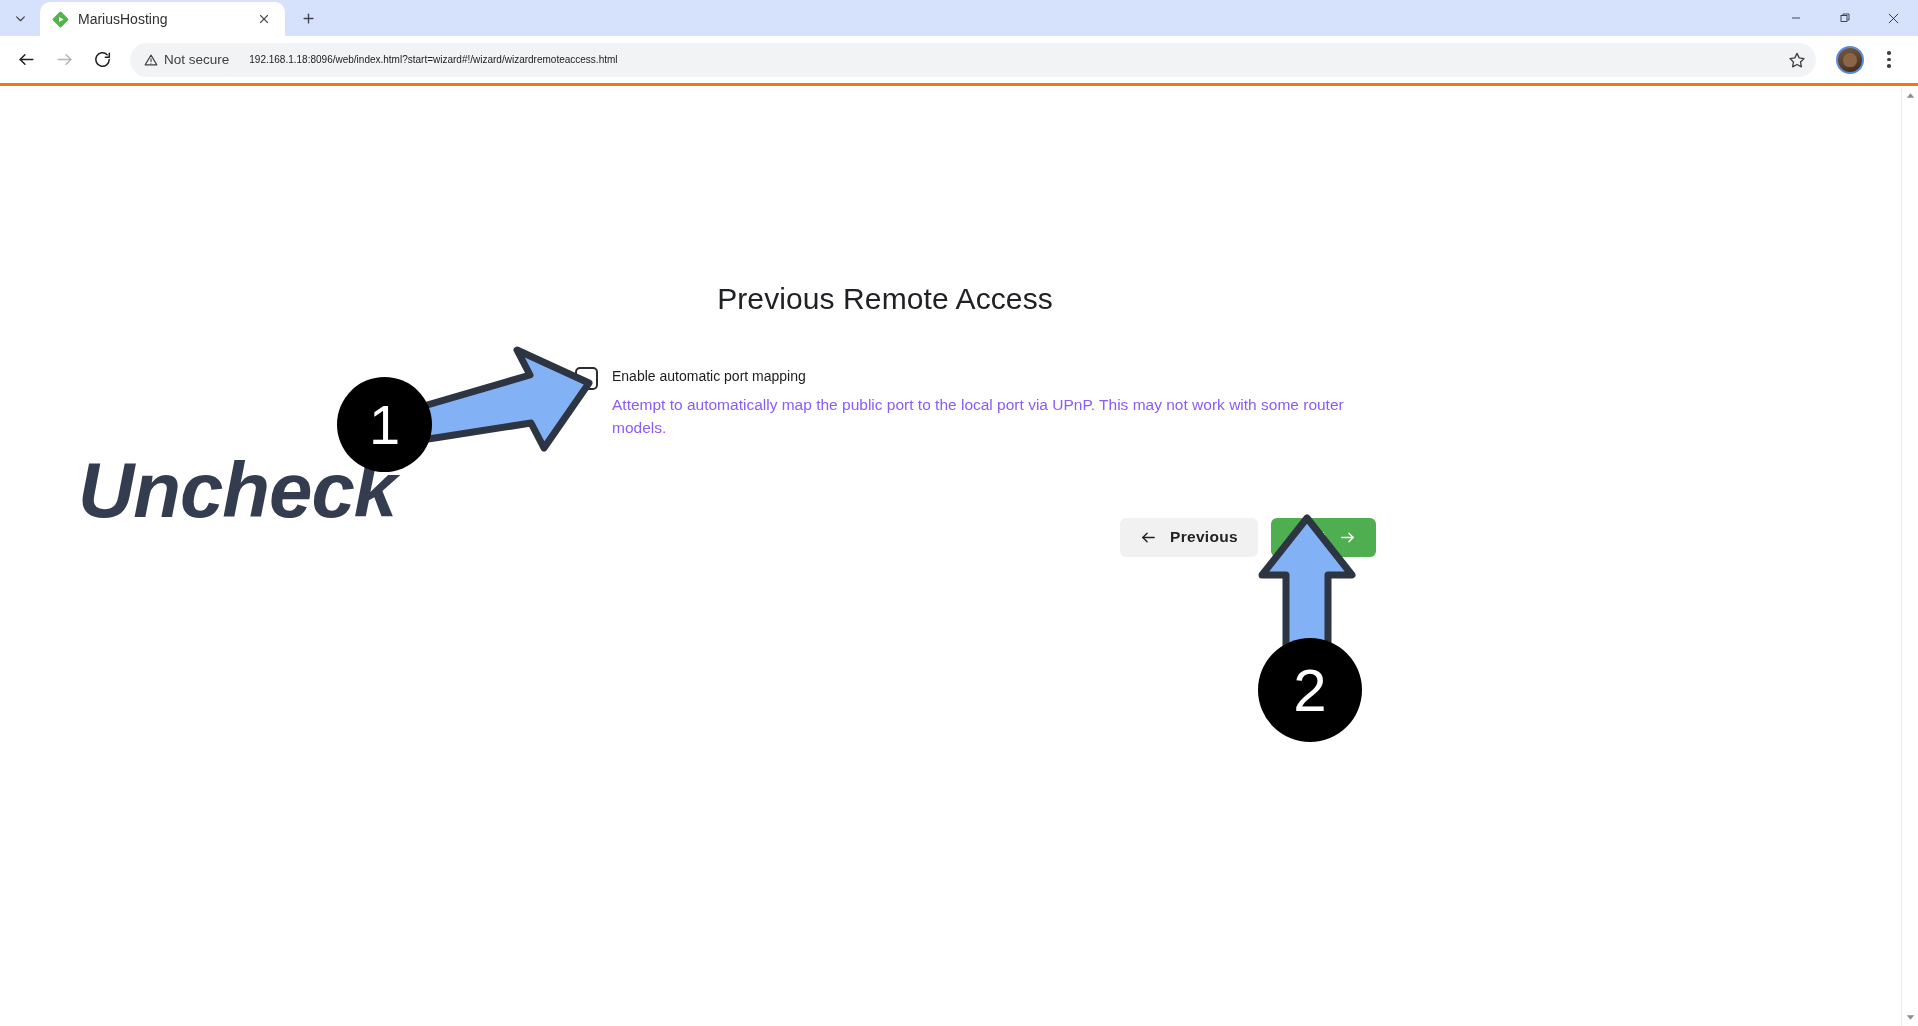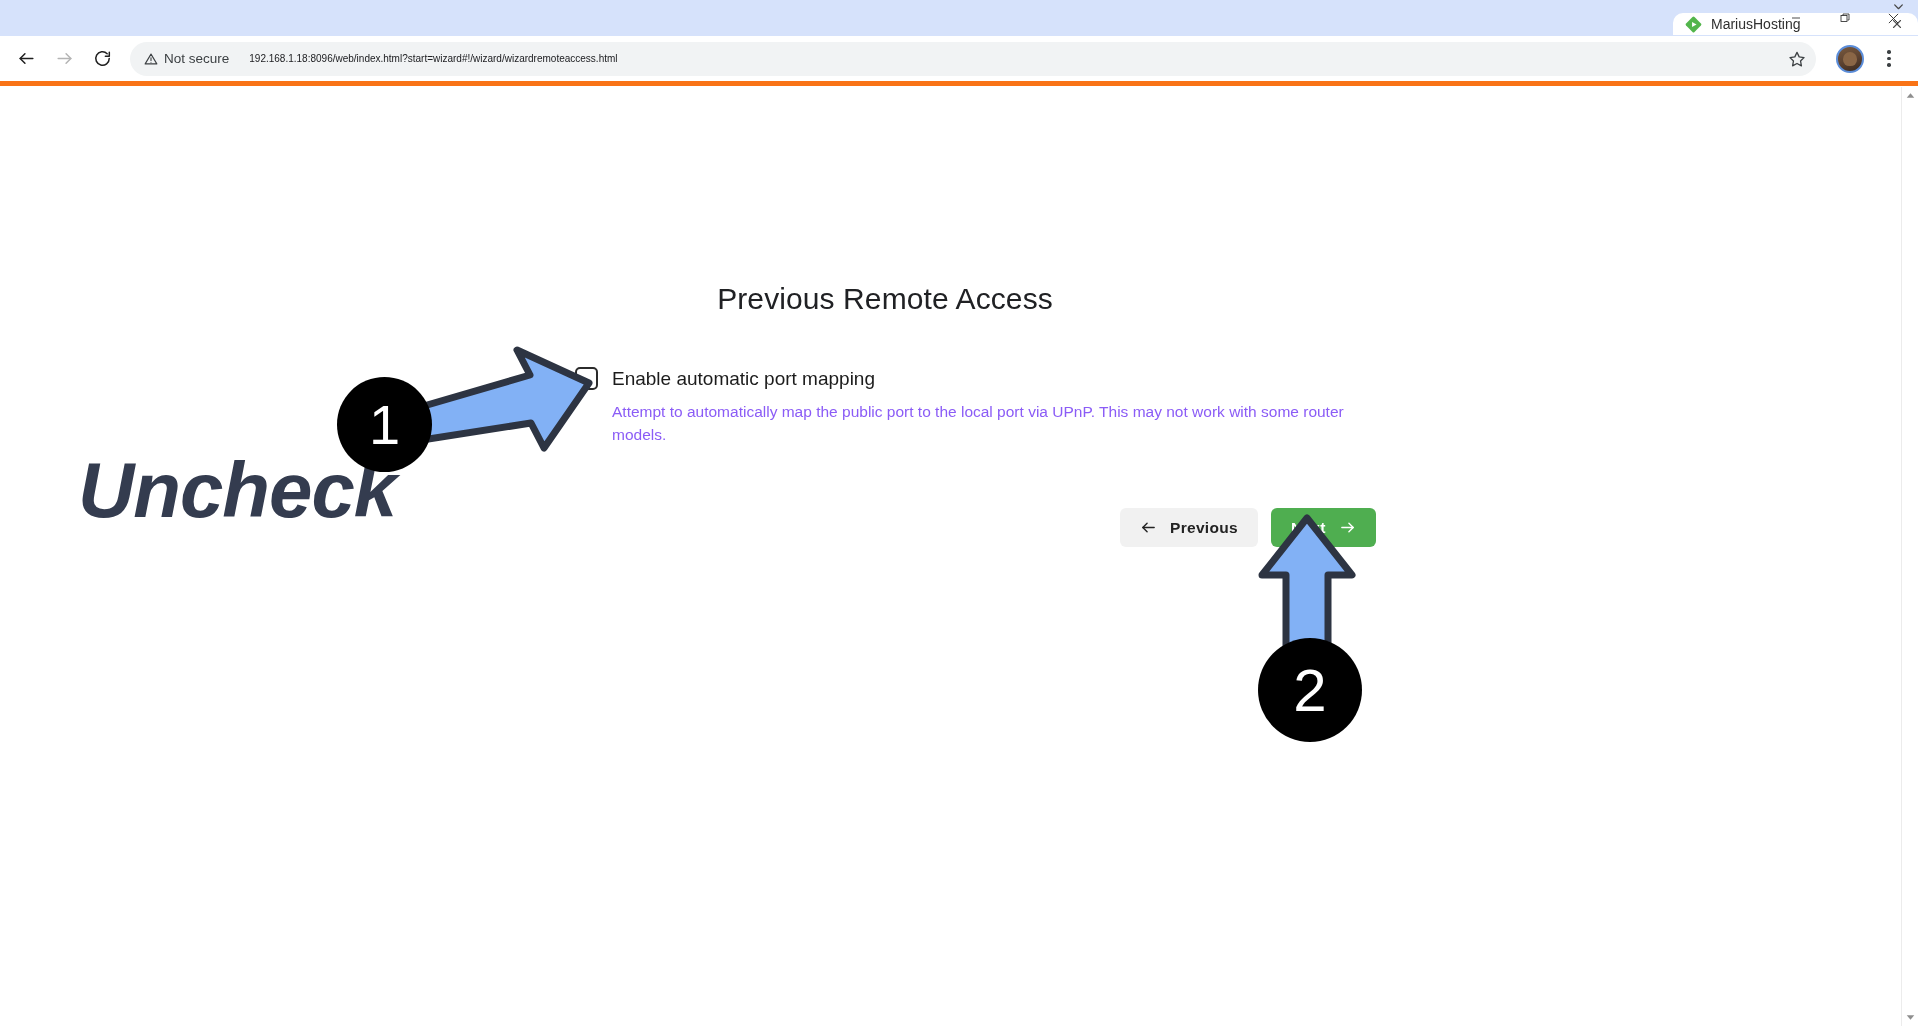--- a/index.html
+++ b/index.html
@@ -13,21 +13,20 @@
 
   
   .browser { width: 1918px; height: 1026px; position: relative; background:#fff; }
 
   .tabstrip {
     height: 36px;
     background: #d6e2fb;
     display: flex;
     align-items: flex-end;
     position: relative;
-    flex-direction: column;
   }
   .tab-chevron {
     width: 40px; height: 36px;
     display:flex; align-items:center; justify-content:center;
     color:#474747;
   }
   .tab {
     width: 245px;
     height: 34px;
     background: #ffffff;
@@ -69,21 +68,21 @@
 
   
   .toolbar {
     height: 50px;
     background: #ffffff;
     display: flex;
     align-items: center;
     padding: 0 8px;
     gap: 2px;
     position: relative;
-    border-bottom: 5px solid #f97316;
+    border-bottom: 3px solid #f97316;
   }
   .navbtn {
     width: 36px; height: 36px; border-radius: 50%;
     display:flex; align-items:center; justify-content:center;
     color:#1f1f1f;
   }
   .navbtn.disabled { color: #b4b4b4; }
   .omnibox {
     flex: 1;
     height: 34px;
@@ -224,36 +223,36 @@
   .checkbox {
     width: 23px; height: 23px;
     border: 2.5px solid #2b2b2b;
     border-radius: 5px;
     background: #ffffff;
     flex: 0 0 23px;
     margin-top: 1px;
   }
   .checkbox-texts { padding-top: 1px; }
   .checkbox-label {
-    font-size: 19px;
+    font-size: 14px;
     color: #1c1c1c;
     line-height: 1.3;
   }
   .checkbox-desc {
     font-size: 15.5px;
     color: #8b5cf6;
     line-height: 1.5;
     margin-top: 8px;
     max-width: 735px;
   }
 
   .btnrow {
     display: flex;
     gap: 13px;
-    margin-top: 62px;
+    margin-top: 78px;
     margin-left: 545px;
   }
   .btn {
     height: 39px;
     border-radius: 6px;
     display: flex;
     align-items: center;
     gap: 13px;
     padding: 0 20px;
     font-size: 15.5px;

